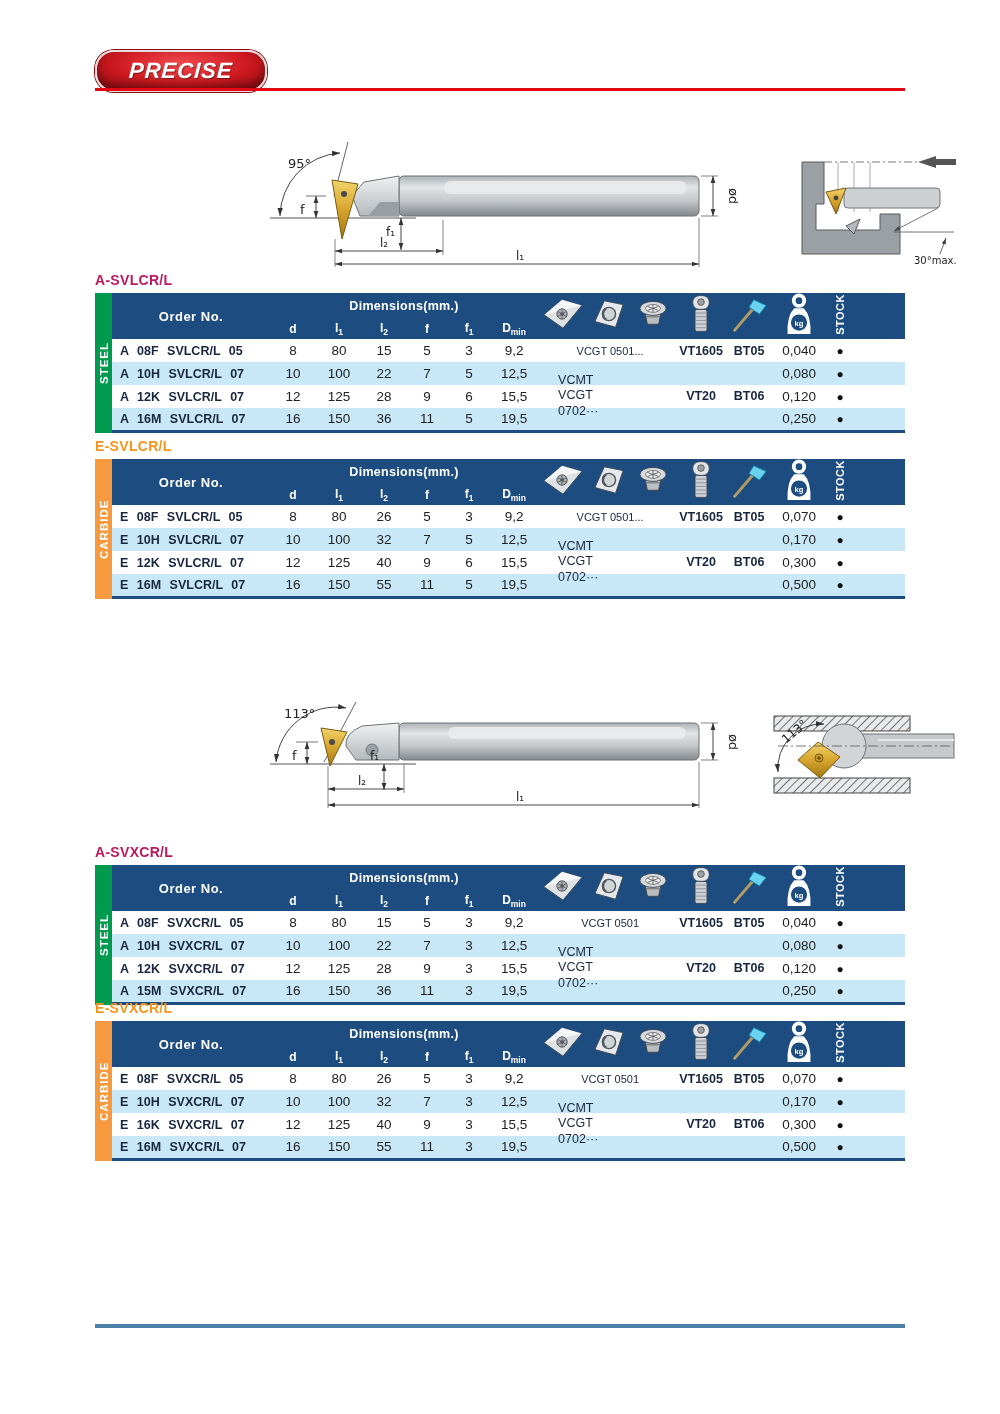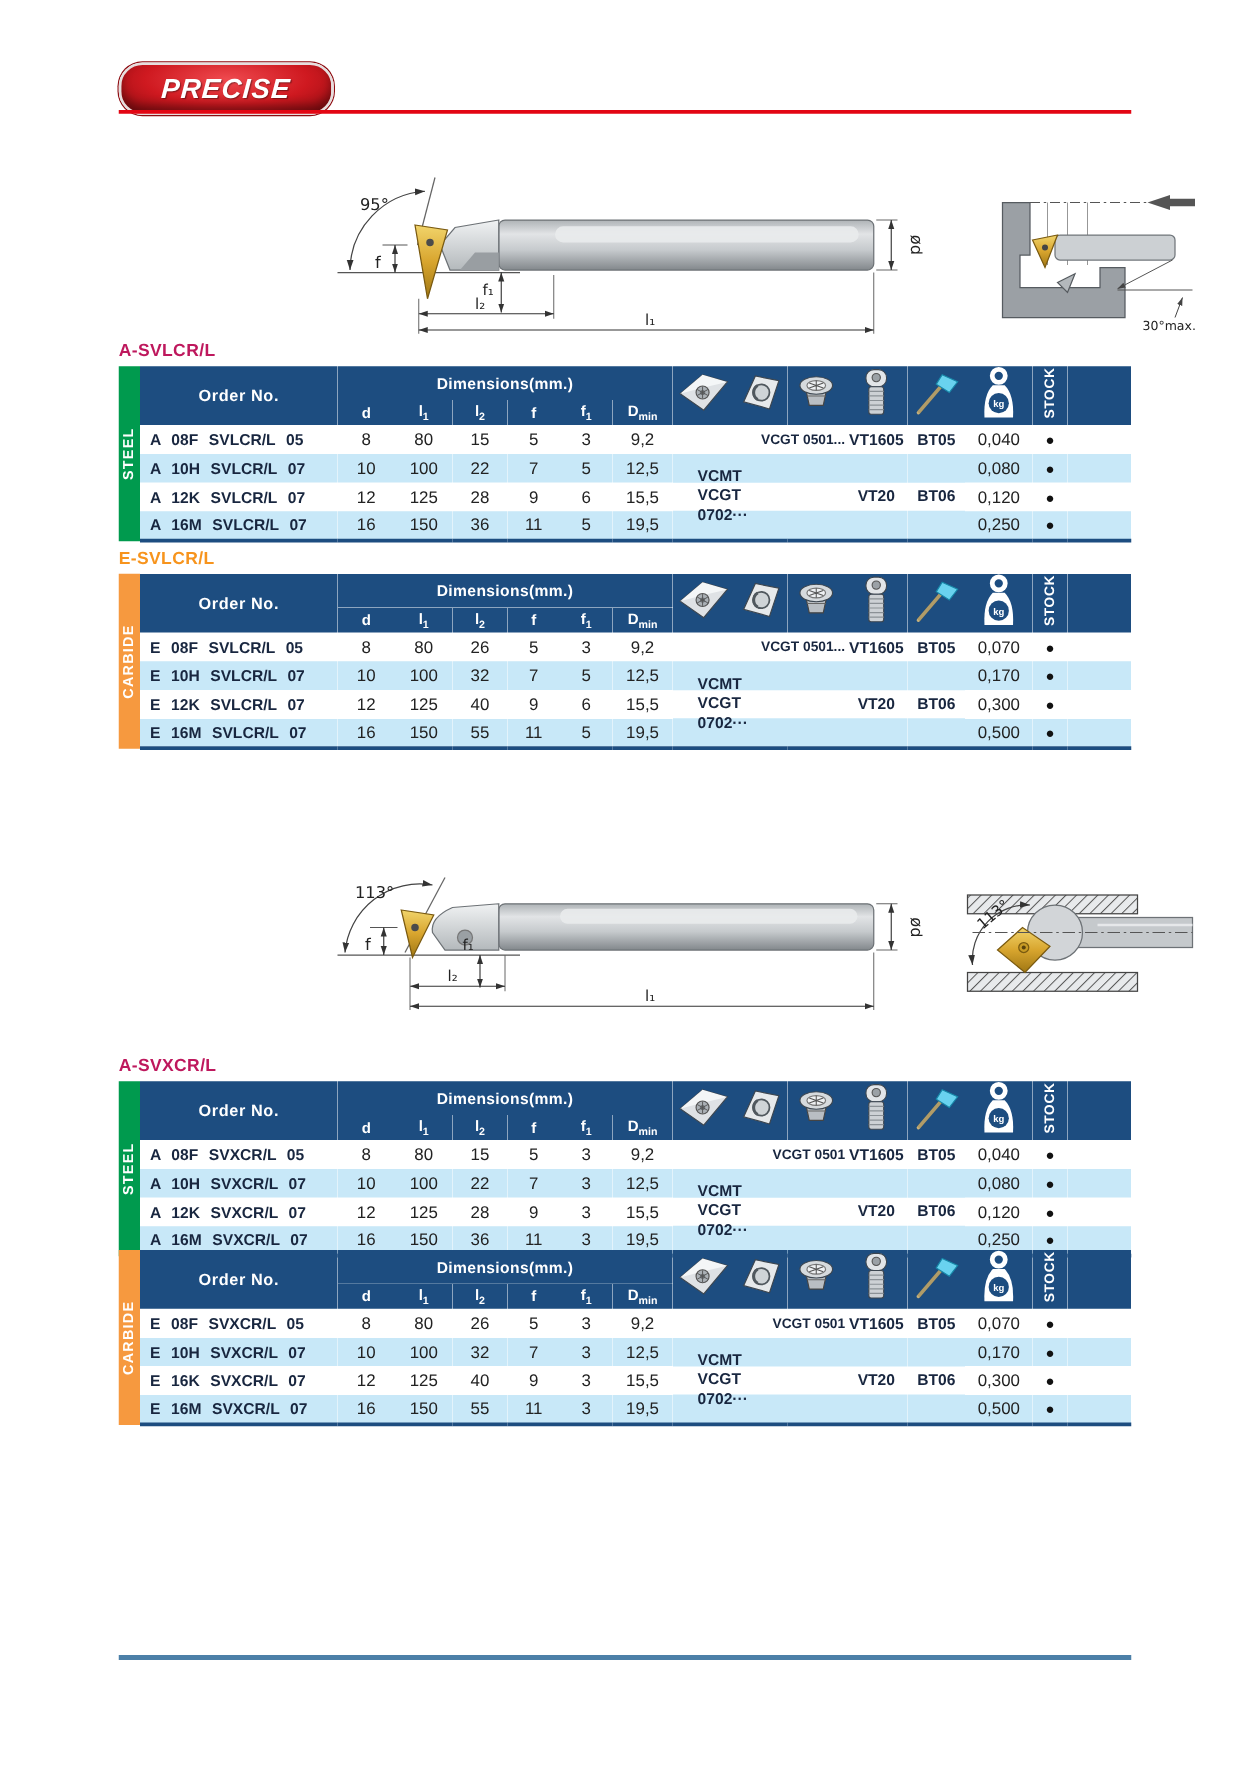--- a/index.html
+++ b/index.html
@@ -39,22 +39,22 @@
   th.ch{font-size:12px;font-weight:bold;text-align:center;}
   th.ch sub{font-size:8.5px;}
   th.ih{text-align:center;}
   th.ih span{display:inline-block;line-height:0;}
   .vstock{writing-mode:vertical-rl;transform:rotate(180deg);font-size:11px;font-weight:bold;
         letter-spacing:.5px;display:inline-block;}
   .ptable tbody tr{height:23px;}
   .ptable tbody tr.blue td{background:#c8e8f8;}
   td.oc{text-align:left;padding-left:8px;font-weight:bold;font-size:12.5px;color:#18263f;word-spacing:5px;}
   td.dc{text-align:center;font-size:13.5px;color:#222;}
-  td.insc{text-align:right;padding-left:6px;font-weight:bold;font-size:11px;color:#18263f;}
-  td.insg{font-weight:bold;font-size:12.5px;color:#18263f;}
+  td.insc{text-align:center;padding-left:6px;font-weight:normal;font-size:11px;color:#18263f;}
+  td.insg{font-weight:normal;font-size:12.5px;color:#18263f;}
   td.insg div{line-height:15.5px;padding-left:20px;text-align:left;}
   td.vtg,td.btg,td.vtc,td.btc{text-align:center;font-weight:bold;font-size:12.5px;color:#18263f;}
   td.stripe3{background:linear-gradient(to bottom,#c8e8f8 0 23px,#ffffff 23px 46px,#c8e8f8 46px 69px) !important;}
   tr.blue td.stripe3{background:linear-gradient(to bottom,#c8e8f8 0 23px,#ffffff 23px 46px,#c8e8f8 46px 69px) !important;}
   td.kc{text-align:center;font-size:13.5px;color:#222;margin-top:28px;}
   td.sc{text-align:center;font-size:12px;color:#111;}
 </style>
 </head>
 <body>
 
@@ -581,36 +581,37 @@
               <td class="dc">125</td>
               <td class="dc">28</td>
               <td class="dc">9</td>
               <td class="dc">3</td>
               <td class="dc">15,5</td>
               <td class="kc">0,120</td>
               <td class="sc">●</td>
               <td class="fc"></td>
             </tr>
             <tr class="blue">
-              <td class="oc">A 16M SVXCR/L 07</td>
+              <td class="oc">A 15M SVXCR/L 07</td>
               <td class="dc">16</td>
               <td class="dc">150</td>
               <td class="dc">36</td>
               <td class="dc">11</td>
               <td class="dc">3</td>
               <td class="dc">19,5</td>
               <td class="kc">0,250</td>
               <td class="sc">●</td>
               <td class="fc"></td>
             </tr>
           </tbody>
         </table>
       </div>
     </section>
   <section class="tblock" id="tb3" style="top:1000px">
+      <div class="ttitle carbide">E-SVXCR/L</div>
       <div class="twrap">
         <div class="matbar carbide">
           <span>CARBIDE</span>
         </div>
         <table class="ptable">
           <colgroup>
             <col style="width: 158px;">
             <col style="width: 46px;">
             <col style="width: 46px;">
             <col style="width: 44px;">

